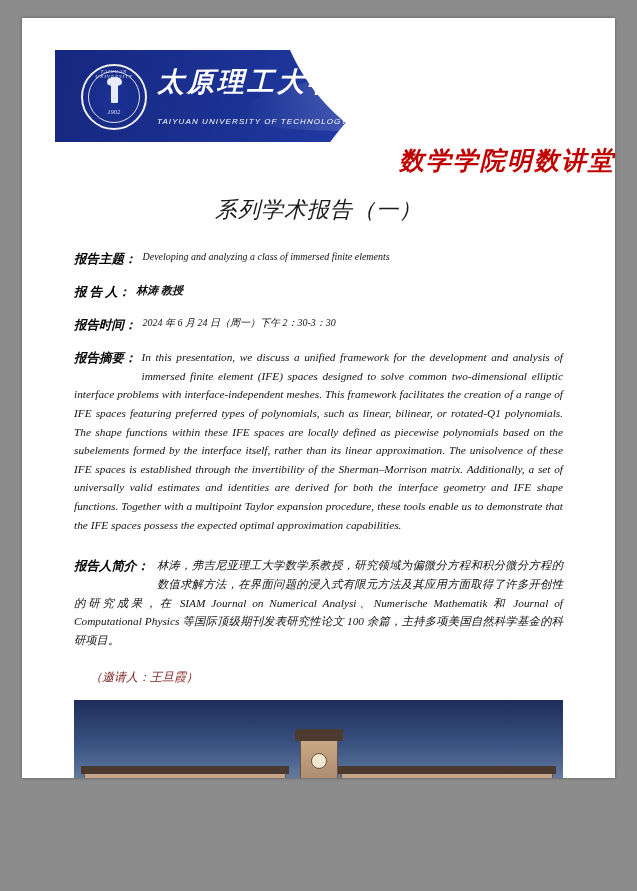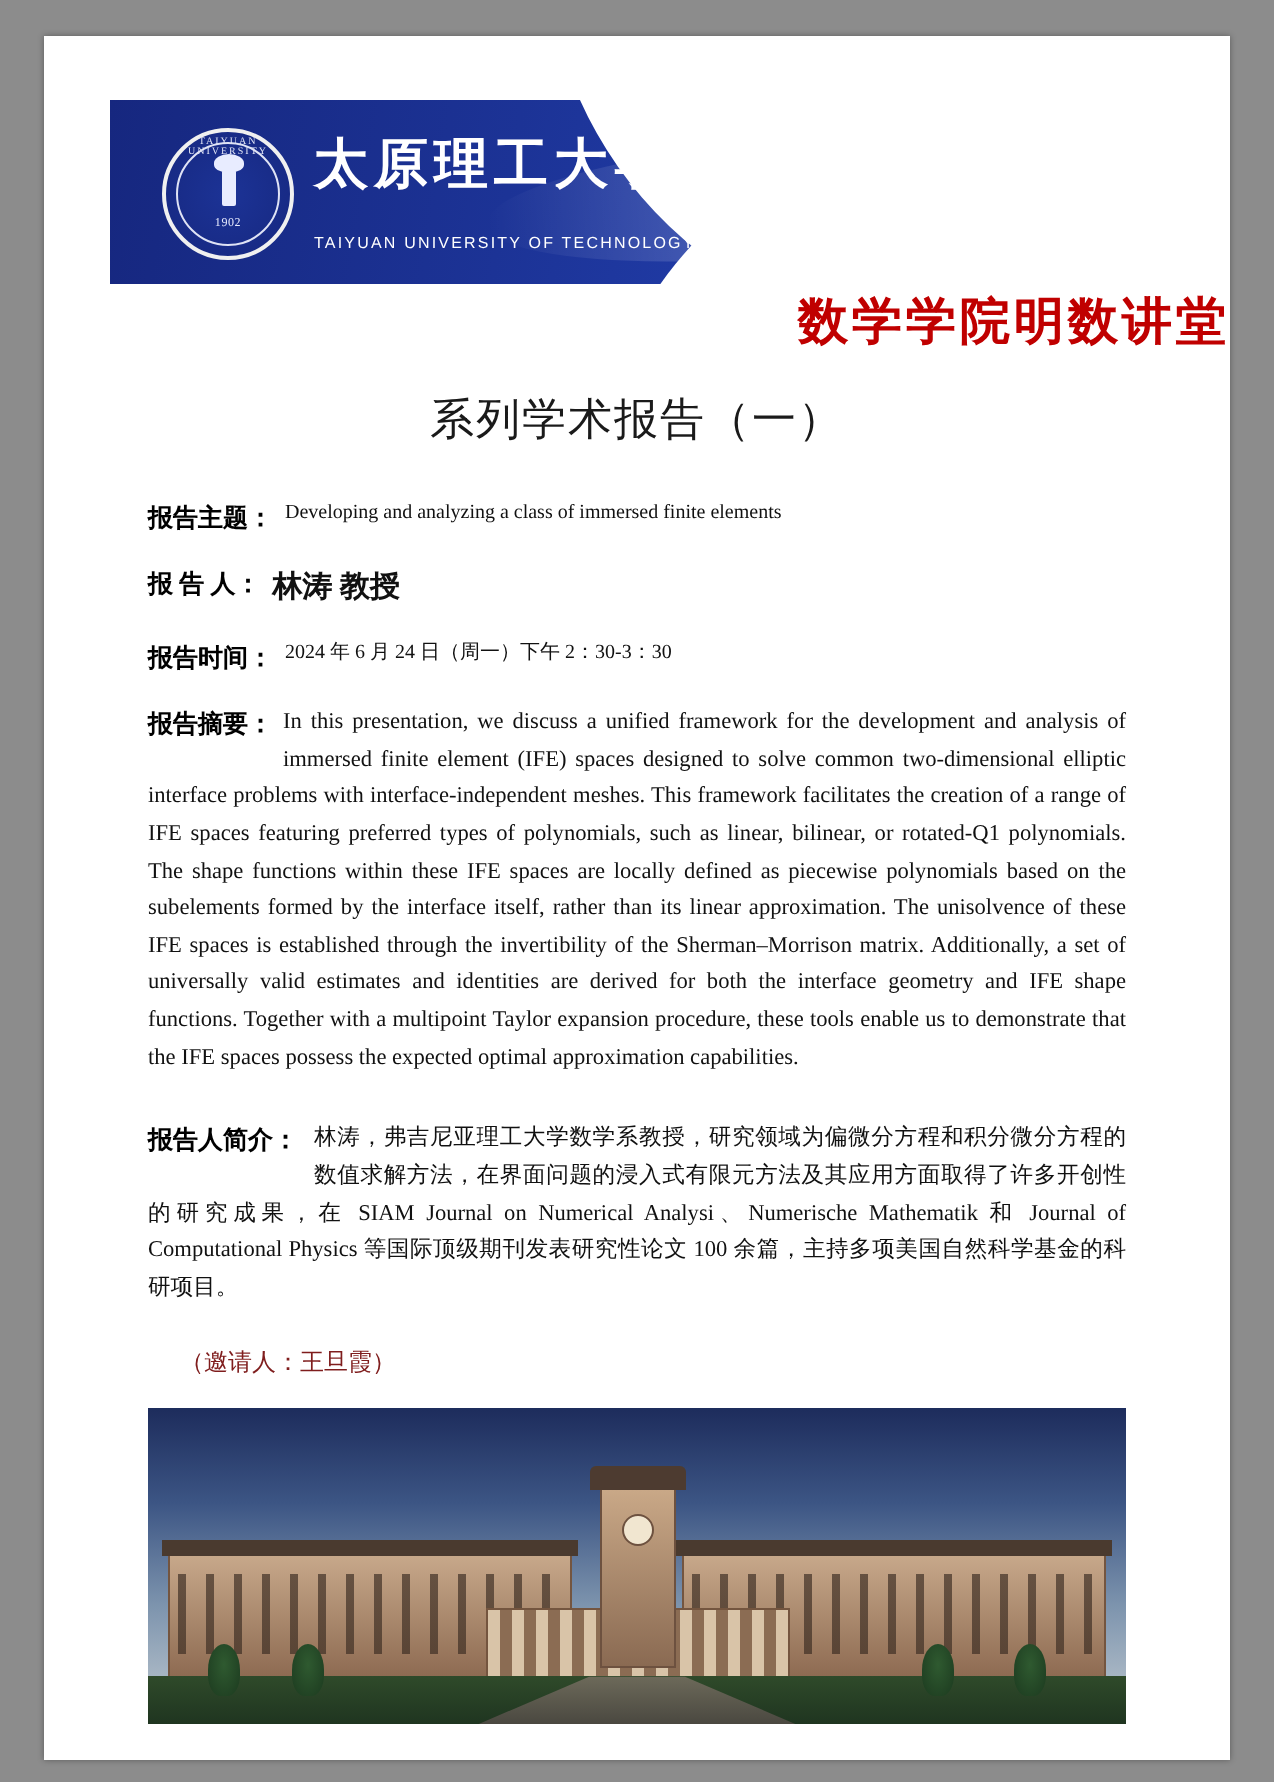--- a/index.html
+++ b/index.html
@@ -11,24 +11,25 @@
     width: 637px;
     height: 891px;
     font-family: "Liberation Serif", serif;
     overflow: hidden;
   }
   .page {
     position: absolute;
     left: 22px;
     top: 18px;
     width: 593px;
-    height: 862px;
+    height: 760px;
     background: #ffffff;
     box-shadow: 0 0 3px rgba(0,0,0,0.35);
     overflow: hidden;
+    font-style: italic;
   }
 
   
   .banner {
     position: relative;
     left: 33px;
     top: 32px;
     width: 528px;
     height: 92px;
     overflow: hidden;
@@ -201,21 +202,21 @@
   .field-inline {
     display: flex;
     align-items: flex-start;
     gap: 6px;
   }
   .field-value {
     font-size: 10px;
     color: #111;
   }
   .field-value.big {
-    font-size: 15px;
+    font-size: 11px;
     font-weight: bold;
   }
   .abstract {
     margin-top: 4px;
   }
   .abstract .field-label {
     float: left;
     margin-right: 5px;
   }
   .para {

